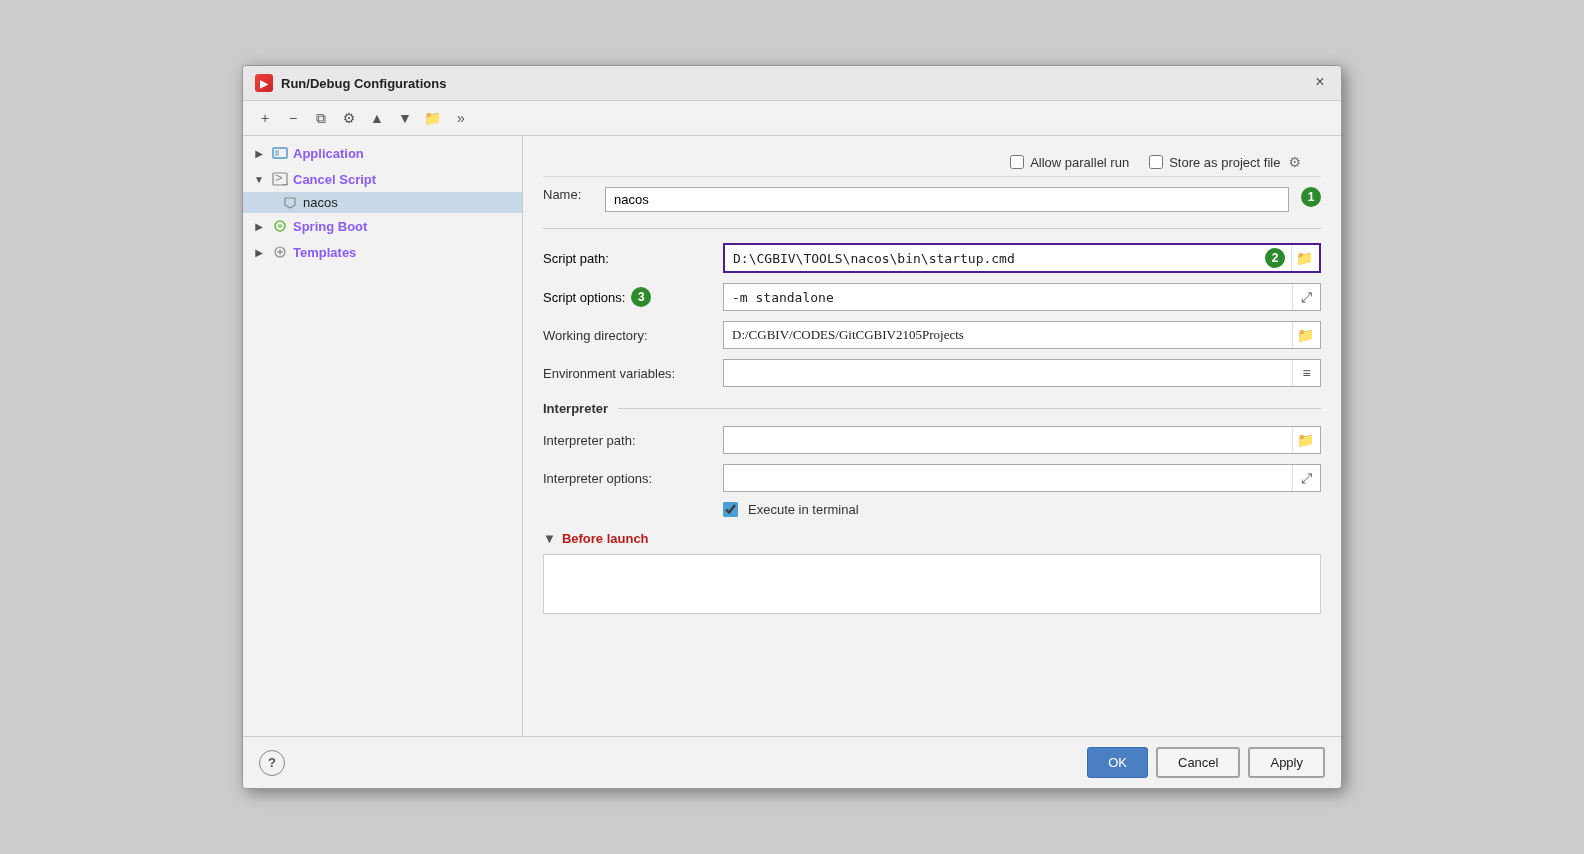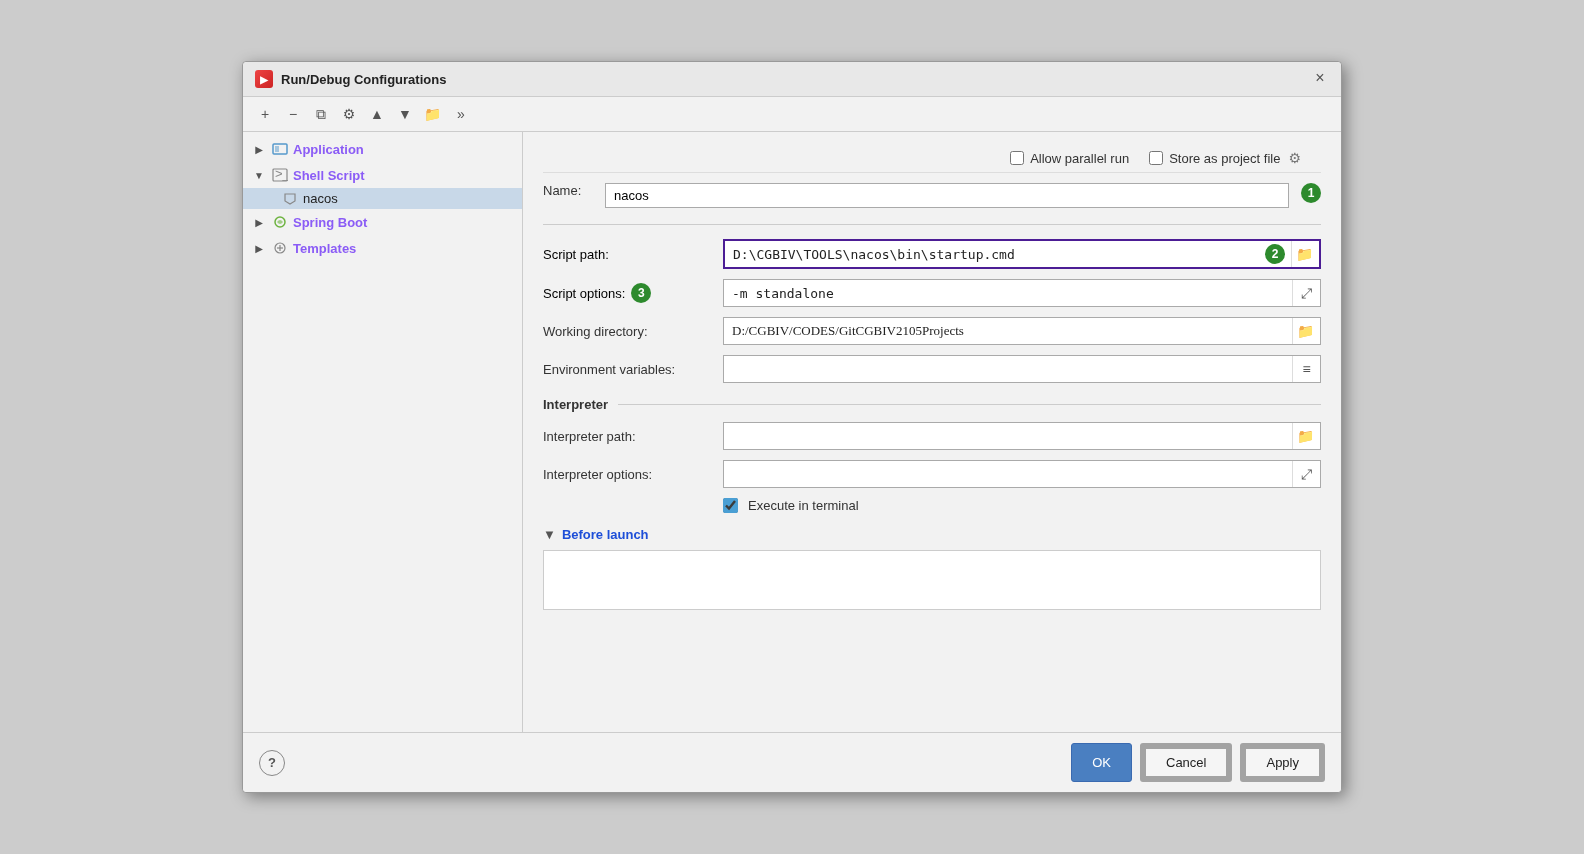--- a/index.html
+++ b/index.html
@@ -260,21 +260,21 @@
     .before-launch-section {
       margin-top: 14px;
     }
     .before-launch-header {
       display: flex;
       align-items: center;
       gap: 6px;
       margin-bottom: 8px;
       cursor: pointer;
     }
-    .before-launch-title { color: #1d4ed8; font-size: 13px; font-weight: 600; }
+    .before-launch-title { color: #b91c1c; font-size: 13px; font-weight: 600; }
     .before-launch-content {
       border: 1px solid #ccc;
       background: white;
       min-height: 60px;
     }
     .bottom-bar {
       display: flex;
       align-items: center;
       justify-content: space-between;
       padding: 10px 16px;
@@ -292,21 +292,21 @@
       display: flex;
       align-items: center;
       justify-content: center;
       color: #555;
       font-size: 13px;
       font-weight: bold;
     }
     .bottom-buttons { display: flex; gap: 8px; border-radius: 14px; }
     .btn {
       padding: 6px 20px;
-      border: 6px solid #a3a3a3;
+      border: 2px solid #a3a3a3;
       background: #f5f5f5;
       cursor: pointer;
       font-size: 13px;
       color: #222;
       border-radius: 3px;
     }
     .btn-primary {
       background: #4a7fc1;
       color: white;
       border: 1px solid #3a6ab0;
@@ -375,21 +375,21 @@
       </div>
 
       <div class="tree-item">
         <span class="chevron">▼</span>
         <span class="item-icon shell-icon">
           <svg width="16" height="16" viewBox="0 0 16 16">
               <rect x="1" y="2" width="14" height="12" rx="1" fill="none" stroke="#888" stroke-width="1.2"></rect>
               <text x="3" y="11" font-size="7" fill="#888">&gt;_</text>
             </svg>
         </span>
-        <span class="item-label">Shell Script</span>
+        <span class="item-label">Cancel Script</span>
       </div>
 
       <div class="tree-child selected">
         <span class="child-icon">
           <svg width="14" height="14" viewBox="0 0 14 14">
               <polygon points="2,2 12,2 12,9 7,12 2,9" fill="none" stroke="#888" stroke-width="1.2"></polygon>
             </svg>
         </span>
         <span class="child-label">nacos</span>
       </div>

